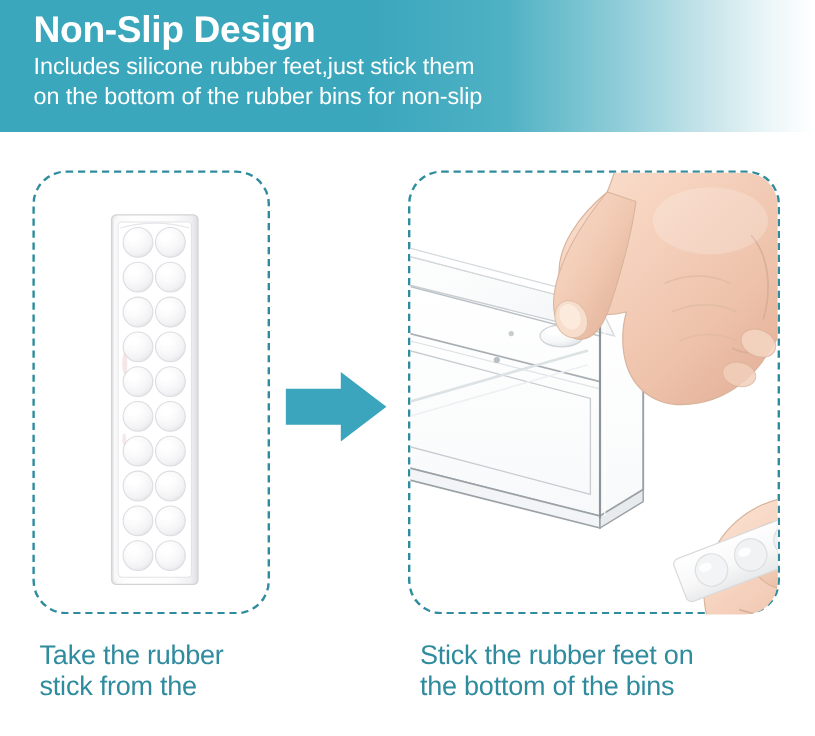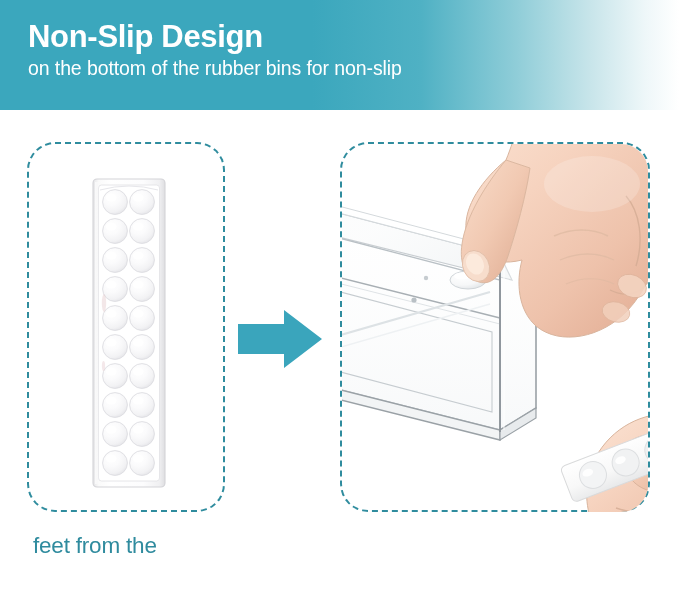--- a/index.html
+++ b/index.html
@@ -24,21 +24,21 @@
     height: 110px;
     background: linear-gradient(to right,
         #3ba7bd 0%,
         #3ba7bd 46%,
         #4fb1c4 62%,
         #8fcdd8 76%,
         #c8e5ea 87%,
         #eef7f9 95%,
         #ffffff 100%);
     box-sizing: border-box;
-    padding: 18px 0 0 28px;
+    padding: 6px 0 0 28px;
   }
   .header-title {
     font-size: 31px;
     font-weight: bold;
     color: #ffffff;
     letter-spacing: -0.3px;
     line-height: 38px;
     margin: 0;
     white-space: nowrap;
   }
@@ -118,20 +118,21 @@
     width: 339px;
     height: 375px;
     overflow: visible;
   }
 </style>
 </head>
 <body>
 
 <div class="header">
   <div class="header-title">Non-Slip Design</div>
+  <div class="header-sub-line">Includes silicone rubber feet,just stick them</div>
   <div class="header-sub-line">on the bottom of the rubber bins for non-slip</div>
 </div>
 
 <div class="panel panel-left"></div>
 
 <div class="blister">
   <svg width="74" height="310" viewBox="0 0 74 310" xmlns="http://www.w3.org/2000/svg">
     <defs>
       <linearGradient id="packBody" x1="0" y1="0" x2="1" y2="0">
         <stop offset="0%" stop-color="#e4e4e6"></stop>
@@ -357,17 +358,20 @@
           <ellipse cx="316" cy="313" rx="5.5" ry="3.6" fill="#ffffff" opacity="0.9"></ellipse>
           <circle cx="353" cy="317" r="13.5" fill="#edeeef" stroke="#d6d8da" stroke-width="1"></circle>
           <ellipse cx="349" cy="313" rx="5.5" ry="3.6" fill="#ffffff" opacity="0.85"></ellipse>
         </g>
       </g>
     </g>
   </svg>
 </div>
 
 <div class="caption caption-left">
-  <div>feet from the</div>
+  <div>Take the rubber</div>
+  <div>stick from the</div>
 </div>
 
 <div class="caption caption-right">
+  <div>Stick the rubber feet on</div>
+  <div>the bottom of the bins</div>
 </div>
 
 </body></html>

